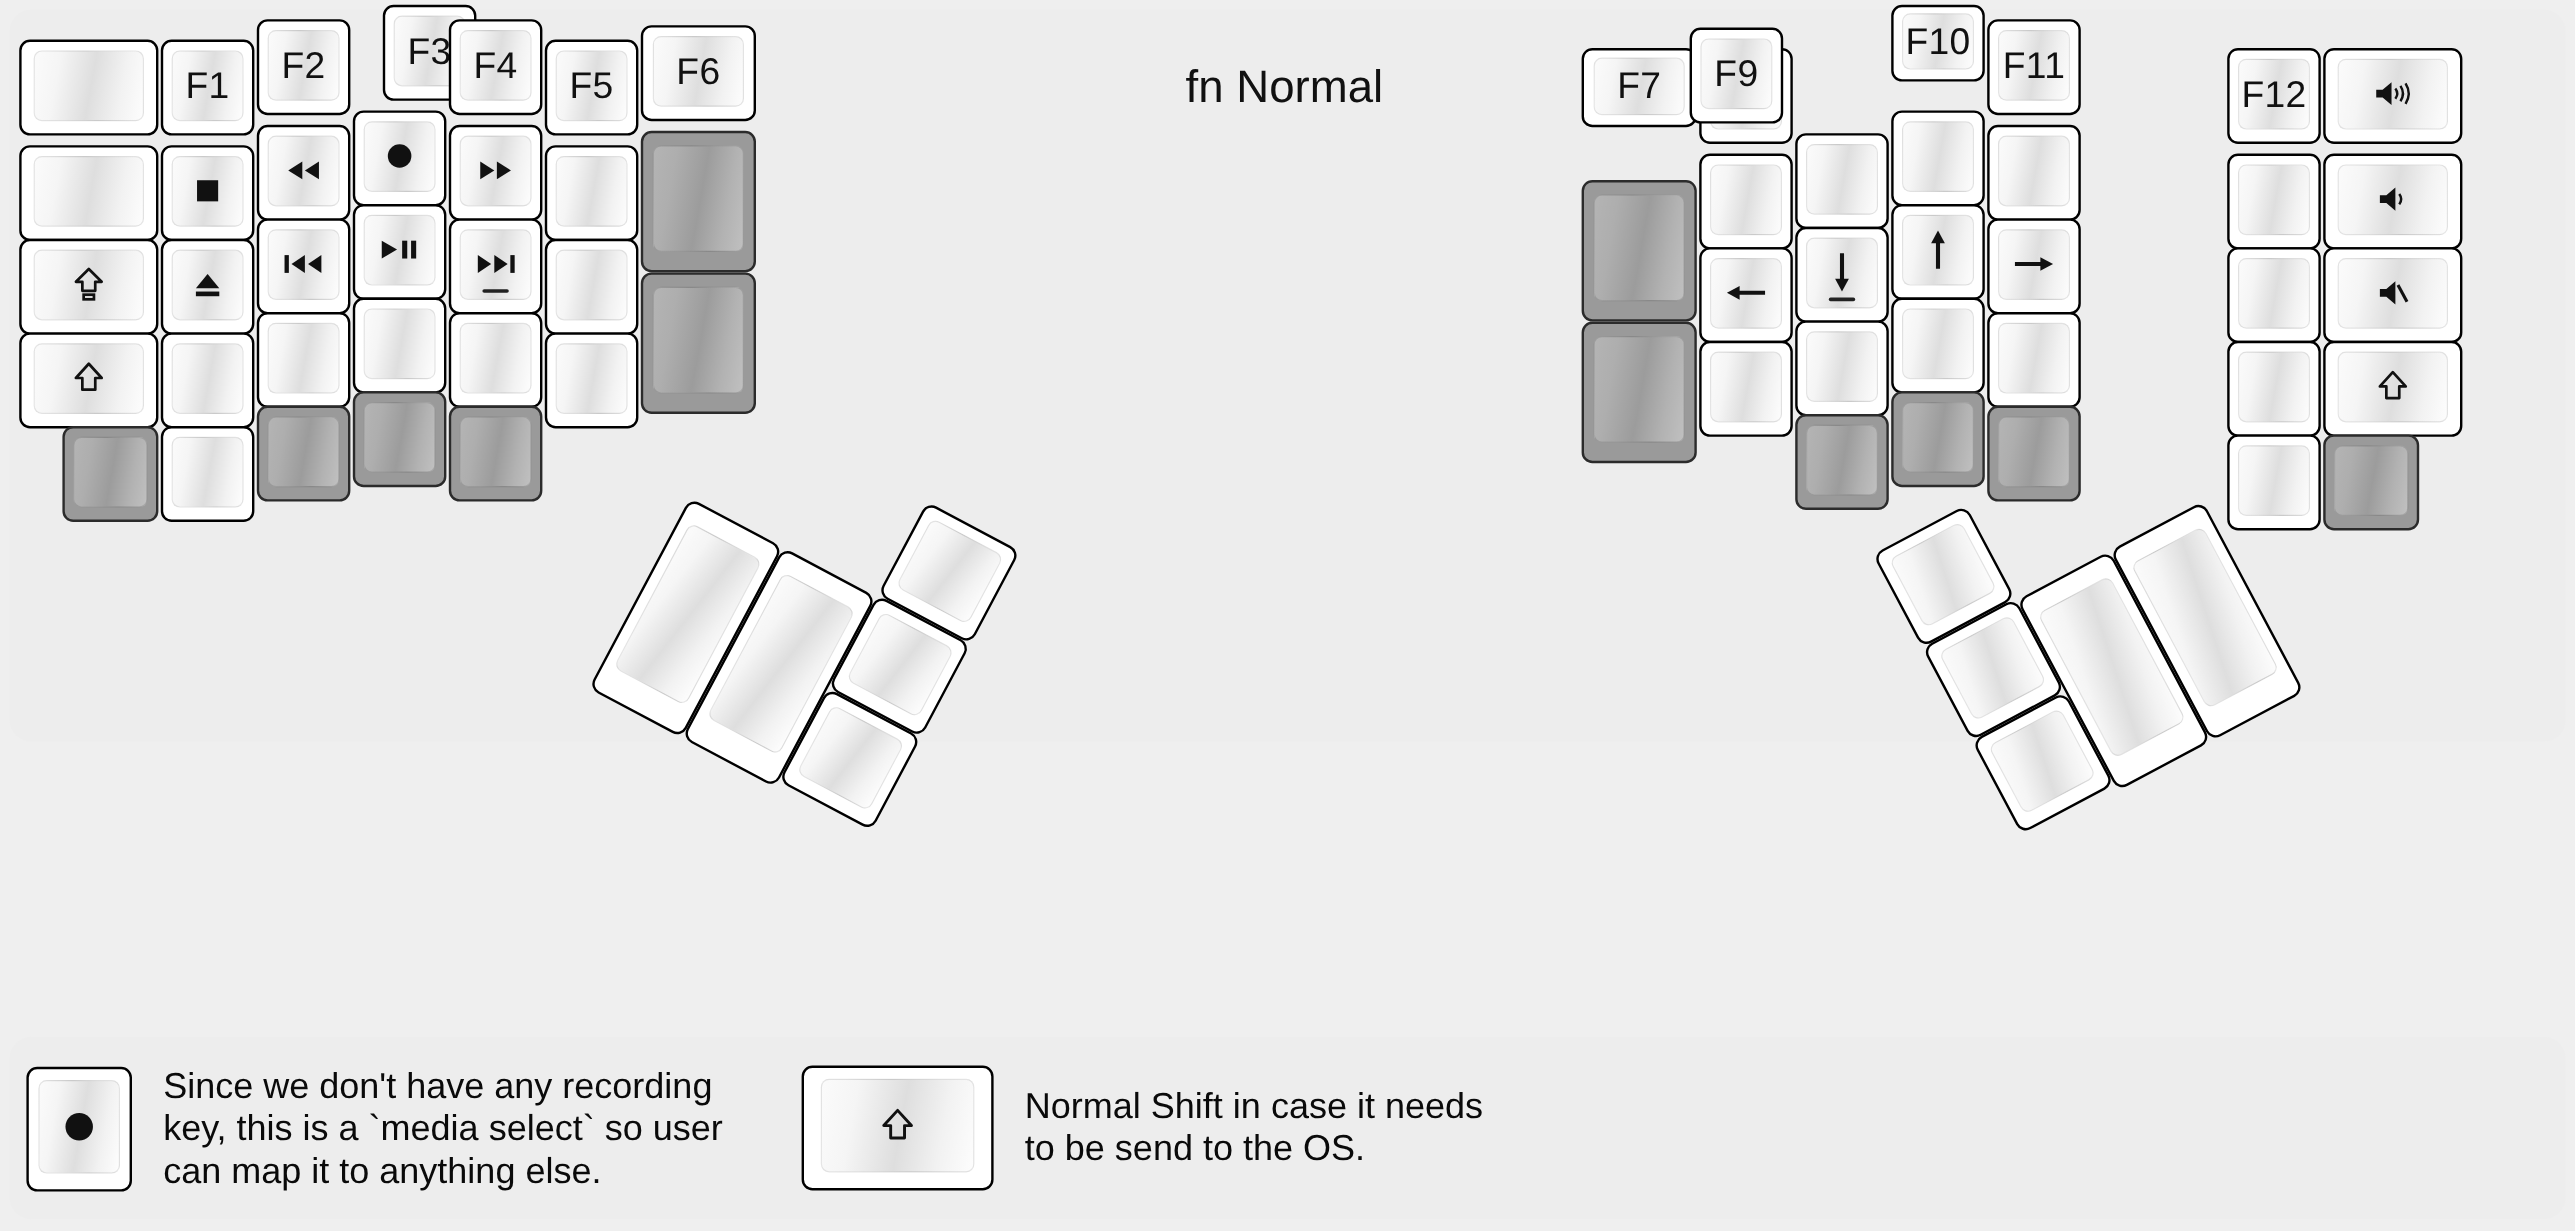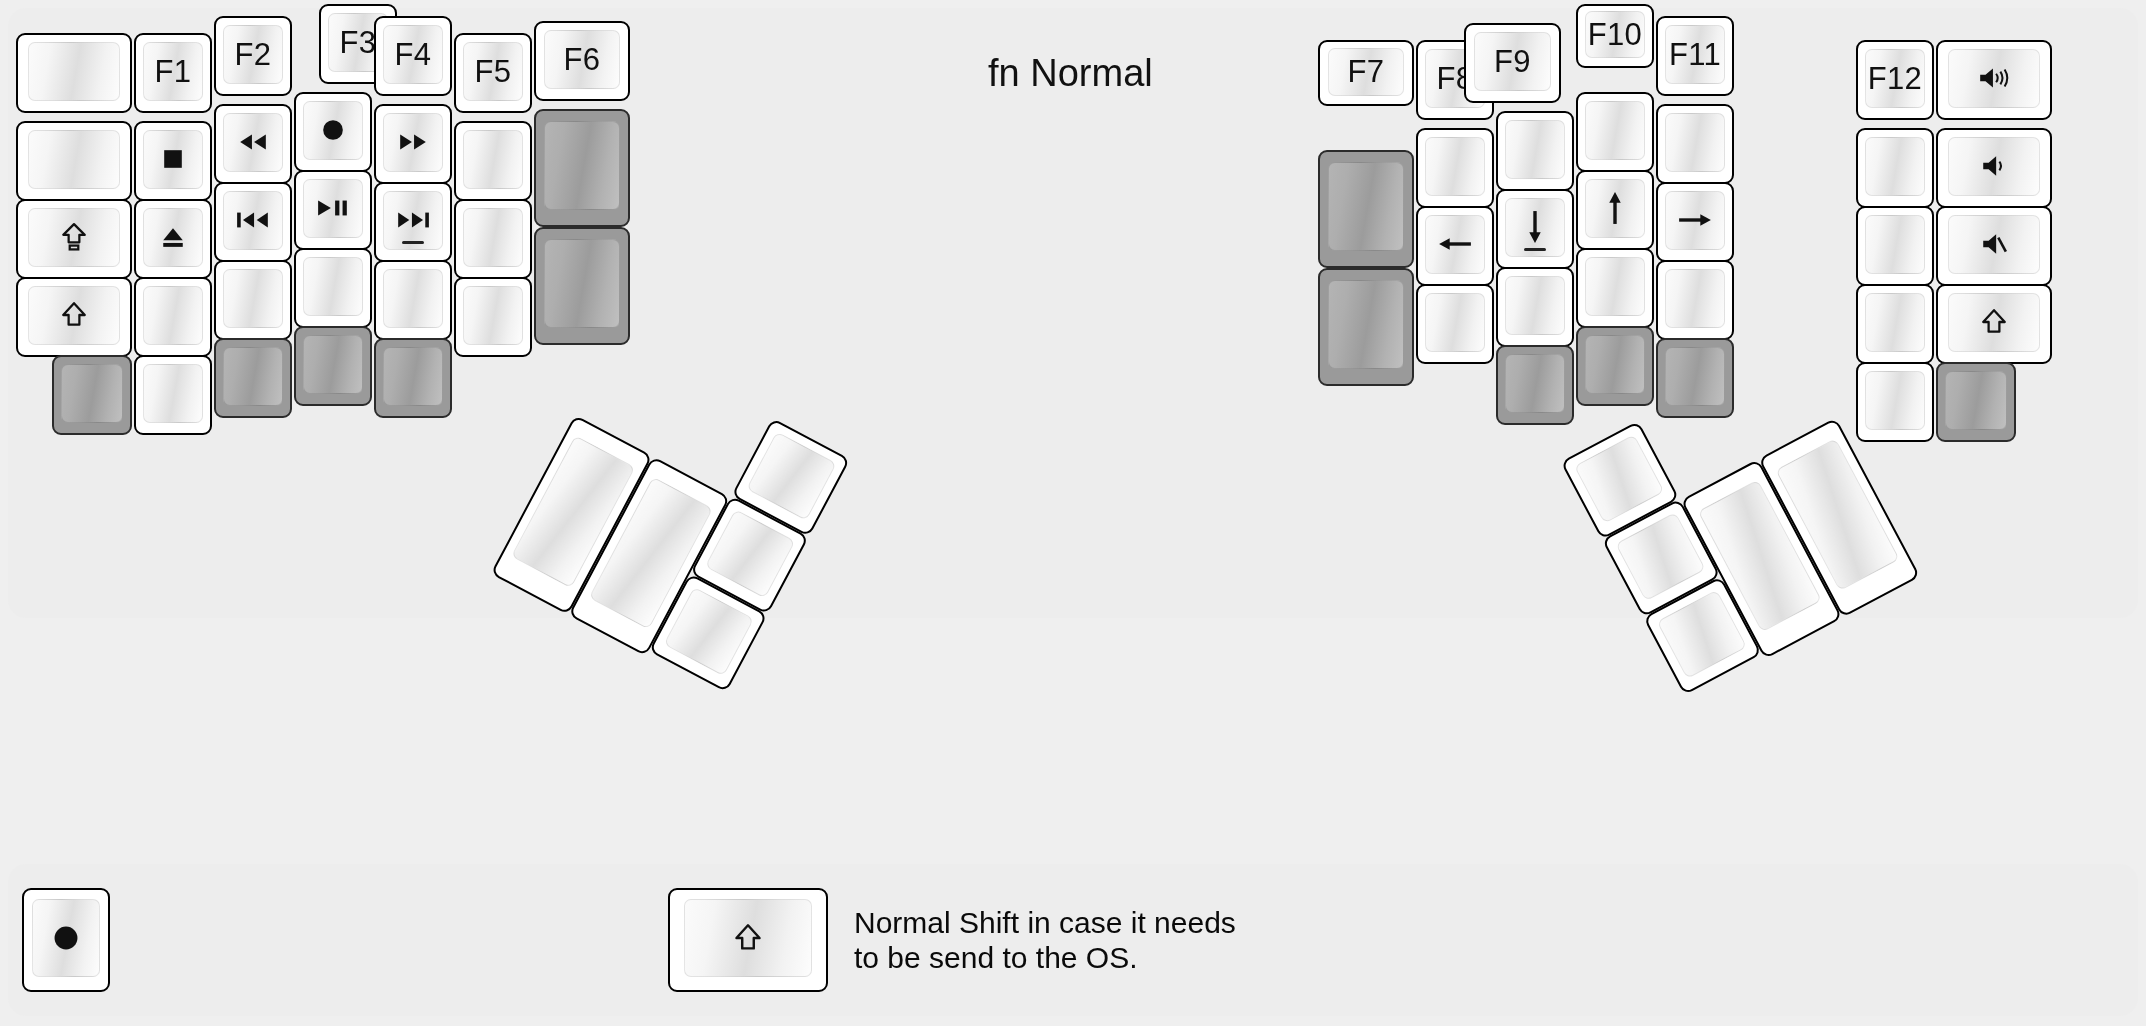--- a/index.html
+++ b/index.html
@@ -350,21 +350,21 @@
               <path d="M32 10 H6" stroke="#111" stroke-width="3.2"></path>
               <path d="M2 10 L12 4.6 L12 15.4 Z" fill="#111"></path>
             </svg>
         </span>
       </div>
     </div>
     <div class="key" style="left:1416px;top:284px;width:78px;height:80px;">
       <div class="cap"></div>
     </div>
 
-    <div class="key" style="left:1464px;top:23px;width:97px;height:80px;">
+    <div class="key" style="left:1408px;top:23px;width:78px;height:80px;">
       <div class="cap">
           <span class="legend">F9</span>
         </div>
     </div>
     <div class="key" style="left:1496px;top:111px;width:78px;height:80px;">
       <div class="cap"></div>
     </div>
     <div class="key" style="left:1496px;top:189px;width:78px;height:80px;">
       <div class="cap">
         <span class="legend glyph">
@@ -521,20 +521,23 @@
   <div class="leg-item" style="left:22px;top:888px;">
     <div class="leg-key" style="width:88px;height:104px;">
       <div class="cap">
         <span class="legend glyph">
           <svg class="ico" width="28" height="28" viewBox="0 0 22 22">
               <circle cx="11" cy="11" r="9" fill="#111"></circle>
             </svg>
         </span>
       </div>
     </div>
+    <div class="leg-text">Since we don't have any recording
+key, this is a `media select` so user
+can map it to anything else.</div>
   </div>
 
   <div class="leg-item" style="left:668px;top:888px;">
     <div class="leg-key" style="width:160px;height:104px;">
       <div class="cap">
         <span class="legend glyph">
           <svg class="ico" width="28" height="30" viewBox="0 0 24 26">
               <path d="M12 2 L22 13 H17 V22 H7 V13 H2 Z" fill="none" stroke="#111" stroke-width="2.1" stroke-linejoin="round"></path>
             </svg>
         </span>

